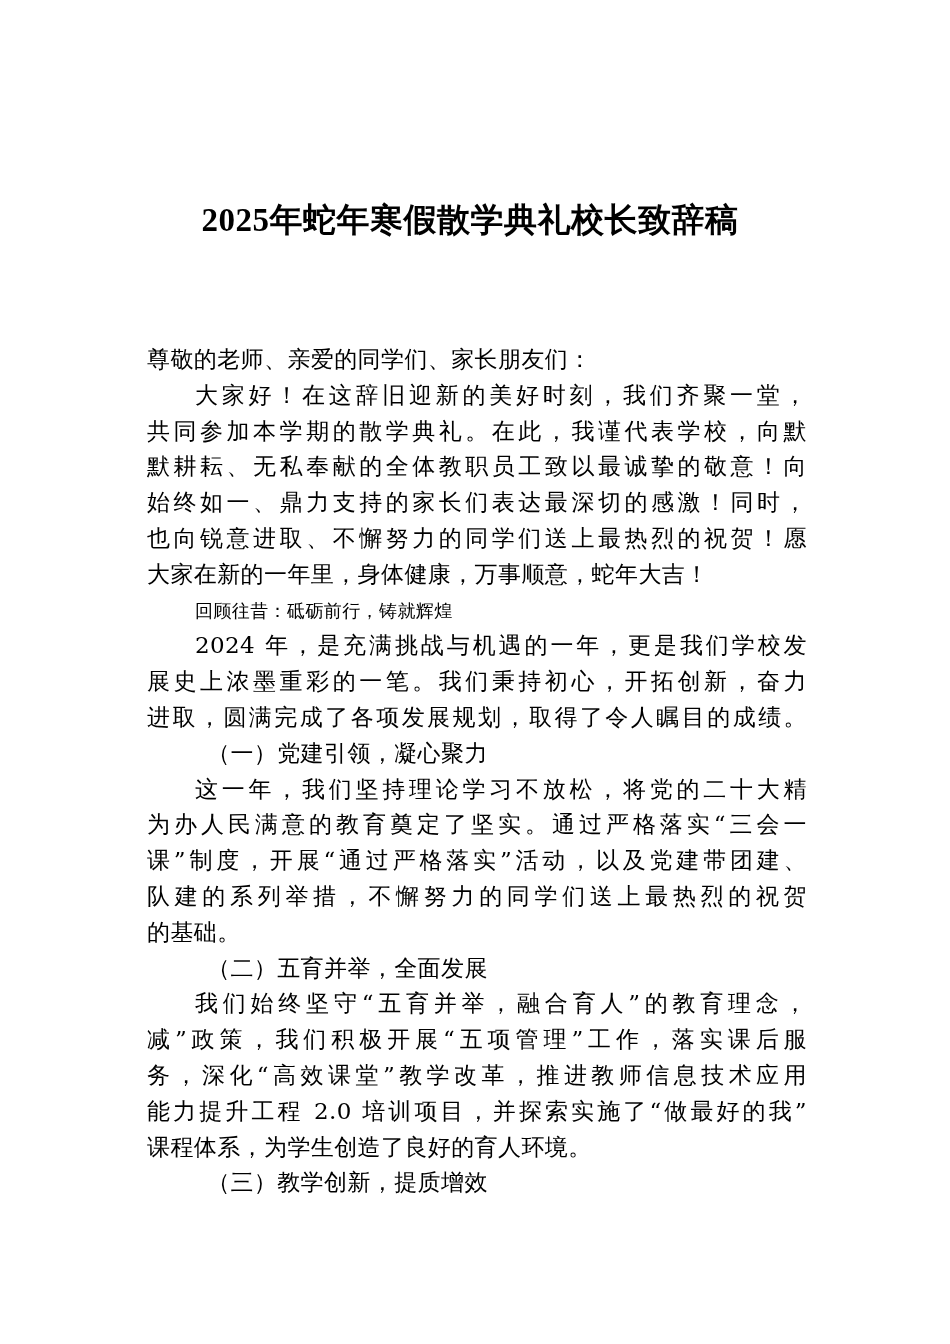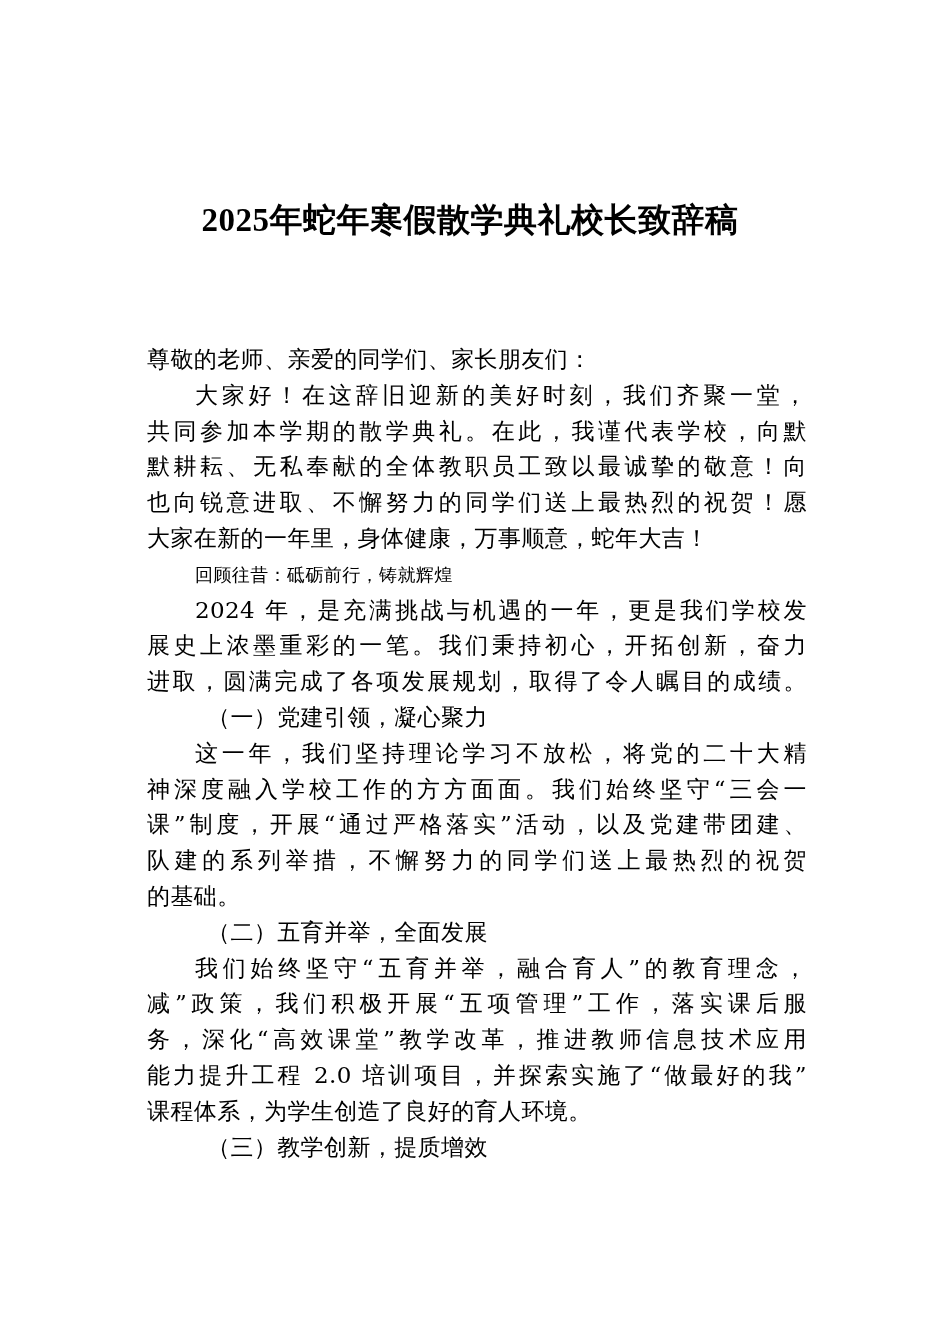--- a/index.html
+++ b/index.html
@@ -77,37 +77,38 @@
   <div class="title">2025年蛇年寒假散学典礼校长致辞稿</div>
 
   <div class="body">
 
     <div class="line last">尊敬的老师、亲爱的同学们、家长朋友们：</div>
 
     <div>
       <div class="line indent">大家好！在这辞旧迎新的美好时刻，我们齐聚一堂，</div>
       <div class="line">共同参加本学期的散学典礼。在此，我谨代表学校，向默</div>
       <div class="line">默耕耘、无私奉献的全体教职员工致以最诚挚的敬意！向</div>
+      <div class="line">始终如一、鼎力支持的家长们表达最深切的感激！同时，</div>
       <div class="line">也向锐意进取、不懈努力的同学们送上最热烈的祝贺！愿</div>
       <div class="line last">大家在新的一年里，身体健康，万事顺意，蛇年大吉！</div>
     </div>
 
     <div class="line indent heading-bold">回顾往昔：砥砺前行，铸就辉煌</div>
 
     <div>
       <div class="line indent">2024 年，是充满挑战与机遇的一年，更是我们学校发</div>
       <div class="line">展史上浓墨重彩的一笔。我们秉持初心，开拓创新，奋力</div>
       <div class="line">进取，圆满完成了各项发展规划，取得了令人瞩目的成绩。</div>
     </div>
 
     <div class="line indent2 sub-heading">（一）党建引领，凝心聚力</div>
 
     <div>
       <div class="line indent">这一年，我们坚持理论学习不放松，将党的二十大精</div>
-      <div class="line">神深度融入学校工作的方方面面。我们始终坚守“三会一</div>
+      <div class="line">为办人民满意的教育奠定了坚实。通过严格落实“三会一</div>
       <div class="line">课”制度，开展“通过严格落实”活动，以及党建带团建、</div>
       <div class="line">队建的系列举措，不懈努力的同学们送上最热烈的祝贺</div>
       <div class="line last">的基础。</div>
     </div>
 
     <div class="line indent2 sub-heading">（二）五育并举，全面发展</div>
 
     <div>
       <div class="line indent">我们始终坚守“五育并举，融合育人”的教育理念，</div>
       <div class="line">减”政策，我们积极开展“五项管理”工作，落实课后服</div>

